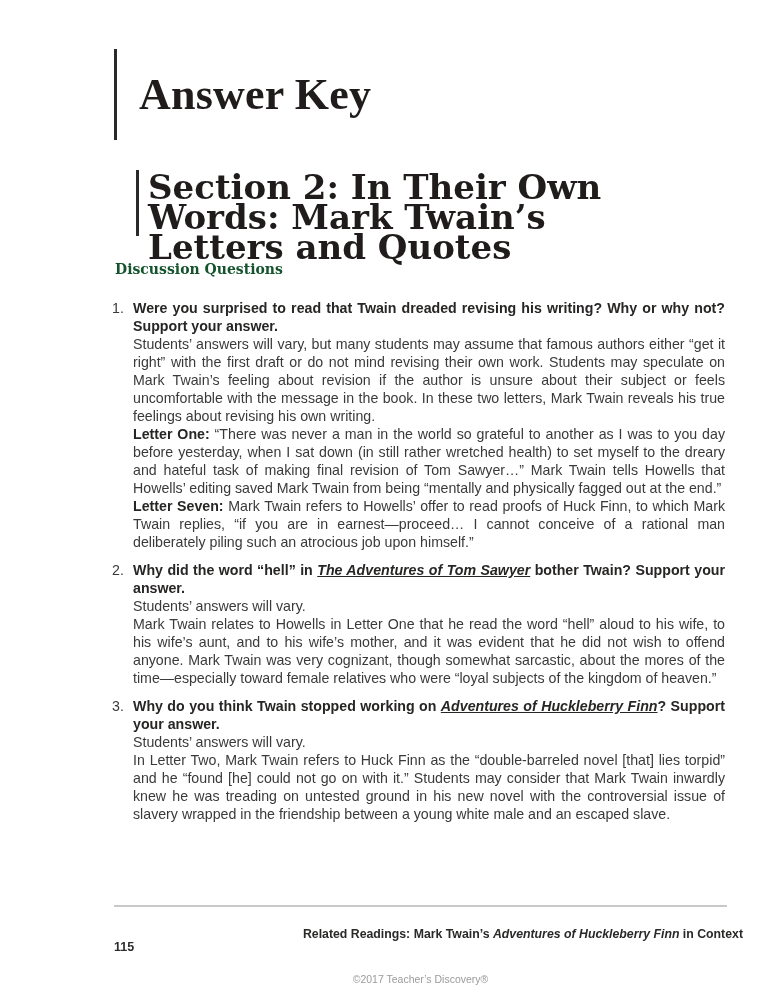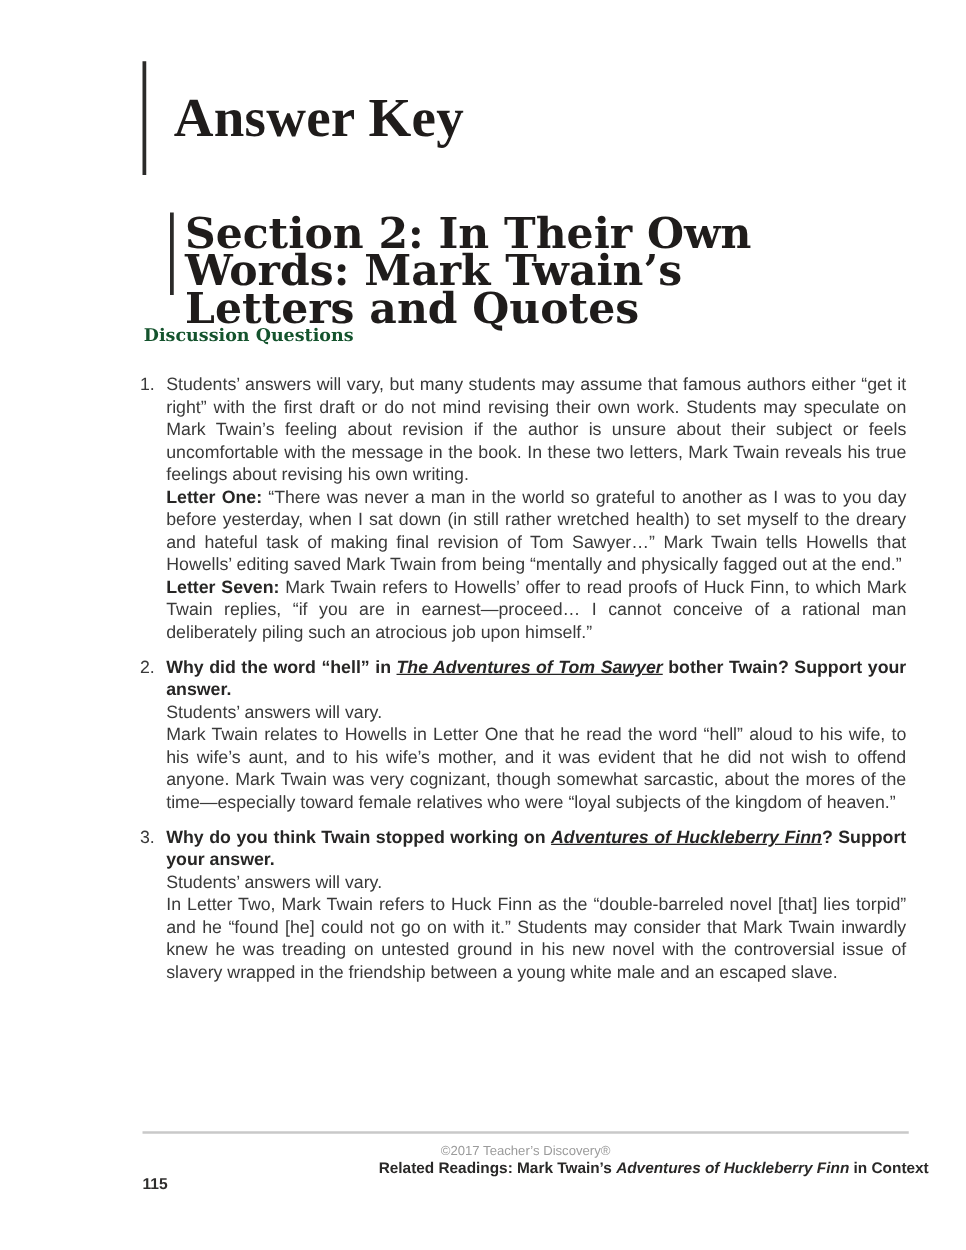--- a/index.html
+++ b/index.html
@@ -106,21 +106,21 @@
     margin: 16px;
     text-align: right;
     font-size: 12.3px;
     line-height: 15px;
     font-weight: bold;
     color: #2a2928;
   }
   .footer-related span.i { font-style: italic; }
   .footer-copy {
     position: absolute;
-    left: 114px; top: 915px;
+    left: 114px; top: 973px;
     width: 613px;
     margin: 0;
     text-align: center;
     font-size: 10.5px;
     line-height: 13px;
     color: #9b9b9b;
   }
   .footer-page {
     position: absolute;
     left: 114px; top: 940px;
@@ -143,20 +143,21 @@
 
   <div class="section-rule"></div>
   <h2 class="section-heading">Section 2: In Their Own Words: Mark Twain’s Letters and Quotes</h2>
 
   <h3 class="subheading">Discussion Questions</h3>
 
   <ol class="questions">
   <li class="question">
     <span class="qnum">1.</span>
     <div class="qbody">
+      <p class="para qtext"><span class="b">Were you surprised to read that Twain dreaded revising his writing? Why or why not? Support your answer.</span></p>
     <p class="para"><span>Students’ answers will vary, but many students may assume that famous authors either “get it right” with the first draft or do not mind revising their own work. Students may speculate on Mark Twain’s feeling about revision if the author is unsure about their subject or feels uncomfortable with the message in the book. In these two letters, Mark Twain reveals his true feelings about revising his own writing.</span></p>
           <p class="para"><span class="b">Letter One: </span><span>“There was never a man in the world so grateful to another as I was to you day before yesterday, when I sat down (in still rather wretched health) to set myself to the dreary and hateful task of making final revision of Tom Sawyer…” Mark Twain tells Howells that Howells’ editing saved Mark Twain from being “mentally and physically fagged out at the end.”</span></p>
           <p class="para"><span class="b">Letter Seven: </span><span>Mark Twain refers to Howells’ offer to read proofs of Huck Finn, to which Mark Twain replies, “if you are in earnest—proceed… I cannot conceive of a rational man deliberately piling such an atrocious job upon himself.”</span></p>
         </div>
   </li>
 
   <li class="question">
     <span class="qnum">2.</span>
     <div class="qbody">
       <p class="para qtext"><span class="b">Why did the word “hell” in </span><span class="b i">The Adventures of Tom Sawyer</span><span class="b"> bother Twain? Support your answer.</span></p>

